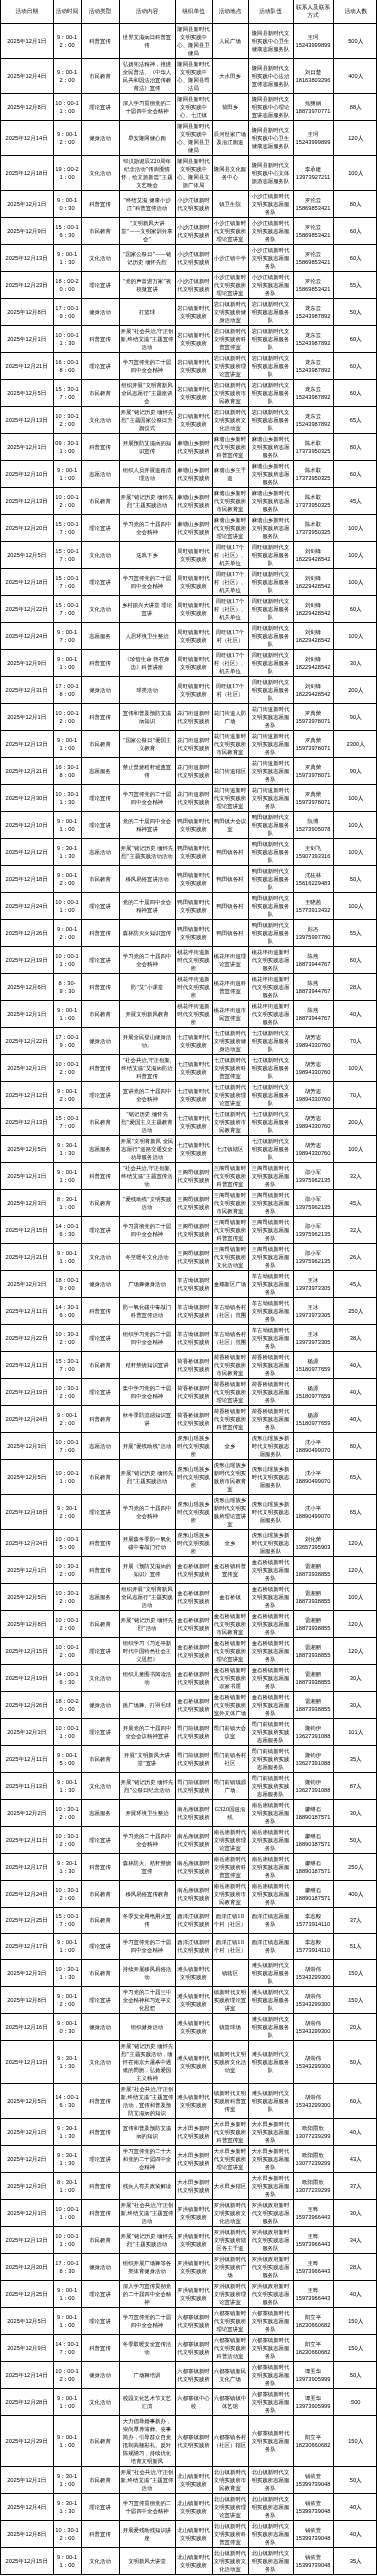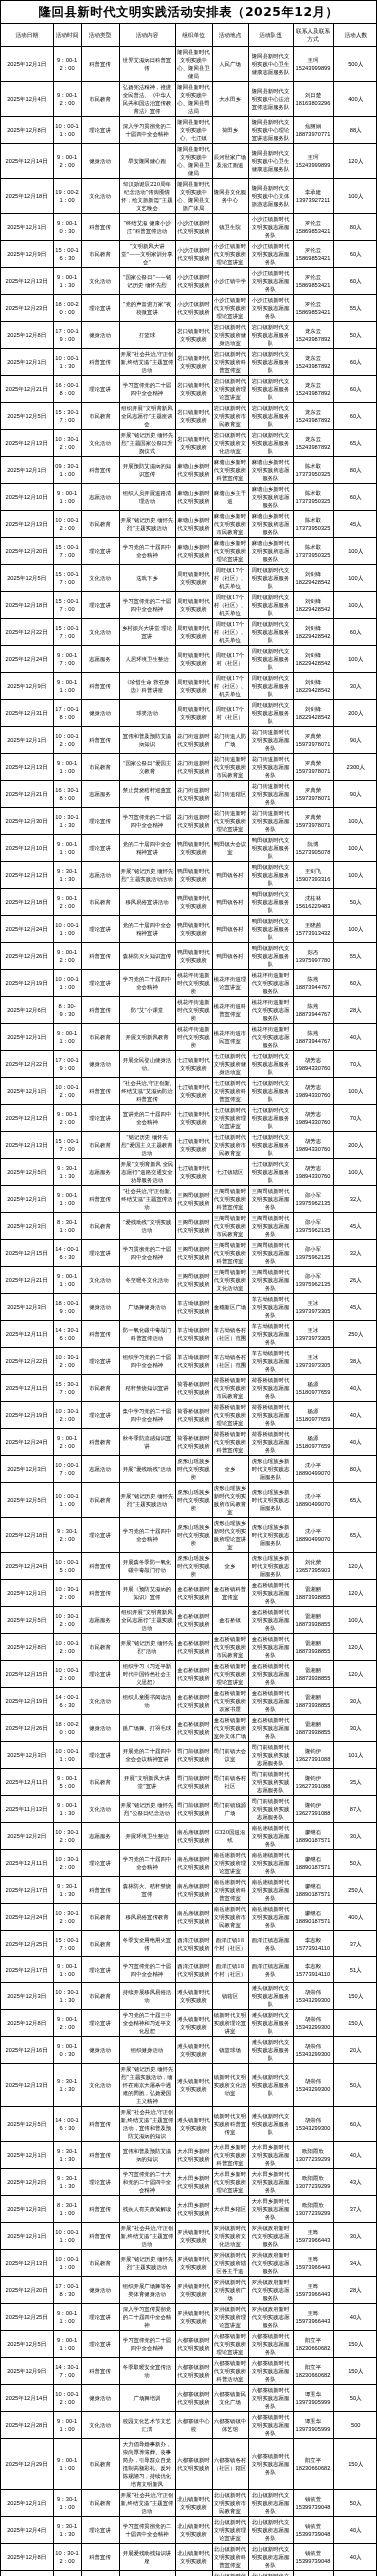--- a/index.html
+++ b/index.html
@@ -16,21 +16,20 @@
   td.num, td.date { font-family:"Liberation Sans","DejaVu Sans",sans-serif; font-size:5.7px; }
   td.contact { font-size:5.4px; }
   td.contact .phone { font-family:"Liberation Sans","DejaVu Sans",sans-serif; font-size:5.7px; display:block; }
   td.time { font-family:"Liberation Sans","DejaVu Sans",sans-serif; font-size:5.7px; }
   tr.row td { height:23px; }
 </style>
 </head>
 <body>
 
 <div class="sheet">
-  <div class="title">隆回县新时代文明实践活动安排表（2025年12月）</div>
   <table>
     <colgroup>
       <col style="width:52px">
         <col style="width:28px">
         <col style="width:38px">
         <col style="width:56px">
       <col style="width:37px">
         <col style="width:36px">
         <col style="width:45px">
         <col style="width:40px">

